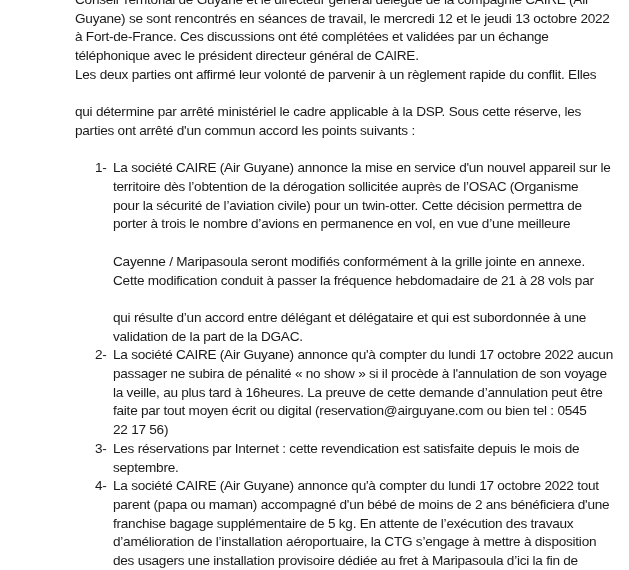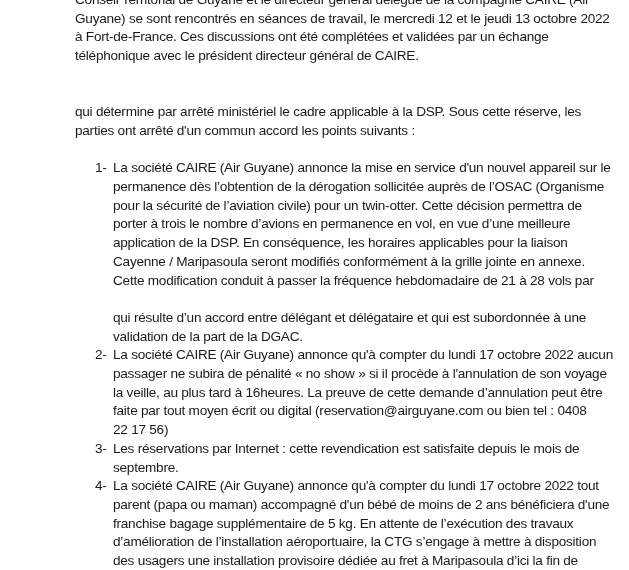--- a/index.html
+++ b/index.html
@@ -47,46 +47,46 @@
 <body>
 
 <div class="page">
   <p class="para">
     <span class="intro-line">Conseil Territorial de Guyane et le directeur général délégué de la compagnie CAIRE (Air</span><br>
     <span class="intro-line">Guyane) se sont rencontrés en séances de travail, le mercredi 12 et le jeudi 13 octobre 2022</span><br>
     <span class="intro-line">à Fort-de-France. Ces discussions ont été complétées et validées par un échange</span><br>
     <span class="intro-line">téléphonique avec le président directeur général de CAIRE.</span>
   </p>
   <p class="para">
-    <br>
+    <span class="intro-line">Les deux parties ont affirmé leur volonté de parvenir à un règlement rapide du conflit. Elles</span><br>
     <br>
     <span class="intro-line">qui détermine par arrêté ministériel le cadre applicable à la DSP. Sous cette réserve, les</span><br>
     <span class="intro-line">parties ont arrêté d'un commun accord les points suivants :</span>
   </p>
 
   <ol class="list">
     <li class="list-item">
       <span class="list-num">1-</span>
       <span class="intro-line">La société CAIRE (Air Guyane) annonce la mise en service d'un nouvel appareil sur le</span><br>
-      <span class="intro-line">permanence dès l’obtention de la dérogation sollicitée auprès de l’OSAC (Organisme</span><br>
+      <span class="intro-line">territoire dès l’obtention de la dérogation sollicitée auprès de l’OSAC (Organisme</span><br>
       <span class="intro-line">pour la sécurité de l’aviation civile) pour un twin-otter.  Cette décision permettra de</span><br>
       <span class="intro-line">porter à trois le nombre d’avions en permanence en vol, en vue d’une meilleure</span><br>
-      <span class="intro-line">application de la DSP. En conséquence, les horaires applicables pour la liaison</span><br>
+      <br>
       <span class="intro-line">Cayenne / Maripasoula seront modifiés conformément à la grille jointe en annexe.</span><br>
       <span class="intro-line">Cette modification conduit à passer la fréquence hebdomadaire de 21 à 28 vols par</span><br>
       <br>
       <span class="intro-line">qui résulte d’un accord entre délégant et délégataire et qui est subordonnée à une</span><br>
       <span class="intro-line">validation de la part de la DGAC.</span>
     </li>
     <li class="list-item">
       <span class="list-num">2-</span>
       <span class="intro-line">La société CAIRE (Air Guyane) annonce qu'à compter du lundi 17 octobre 2022 aucun</span><br>
       <span class="intro-line">passager ne subira de pénalité « no show » si il procède à l'annulation de son voyage</span><br>
       <span class="intro-line">la veille, au plus tard à 16heures. La preuve de cette demande d’annulation peut être</span><br>
-      <span class="intro-line">faite par tout moyen écrit ou digital (reservation@airguyane.com ou bien tel : 0408</span><br>
+      <span class="intro-line">faite par tout moyen écrit ou digital (reservation@airguyane.com ou bien tel : 0545</span><br>
       <span class="intro-line">22 17 56)</span>
     </li>
     <li class="list-item">
       <span class="list-num">3-</span>
       <span class="intro-line">Les réservations par Internet : cette revendication est satisfaite depuis le mois de</span><br>
       <span class="intro-line">septembre.</span>
     </li>
     <li class="list-item">
       <span class="list-num">4-</span>
       <span class="intro-line">La société CAIRE (Air Guyane) annonce qu'à compter du lundi 17 octobre 2022 tout</span><br>

